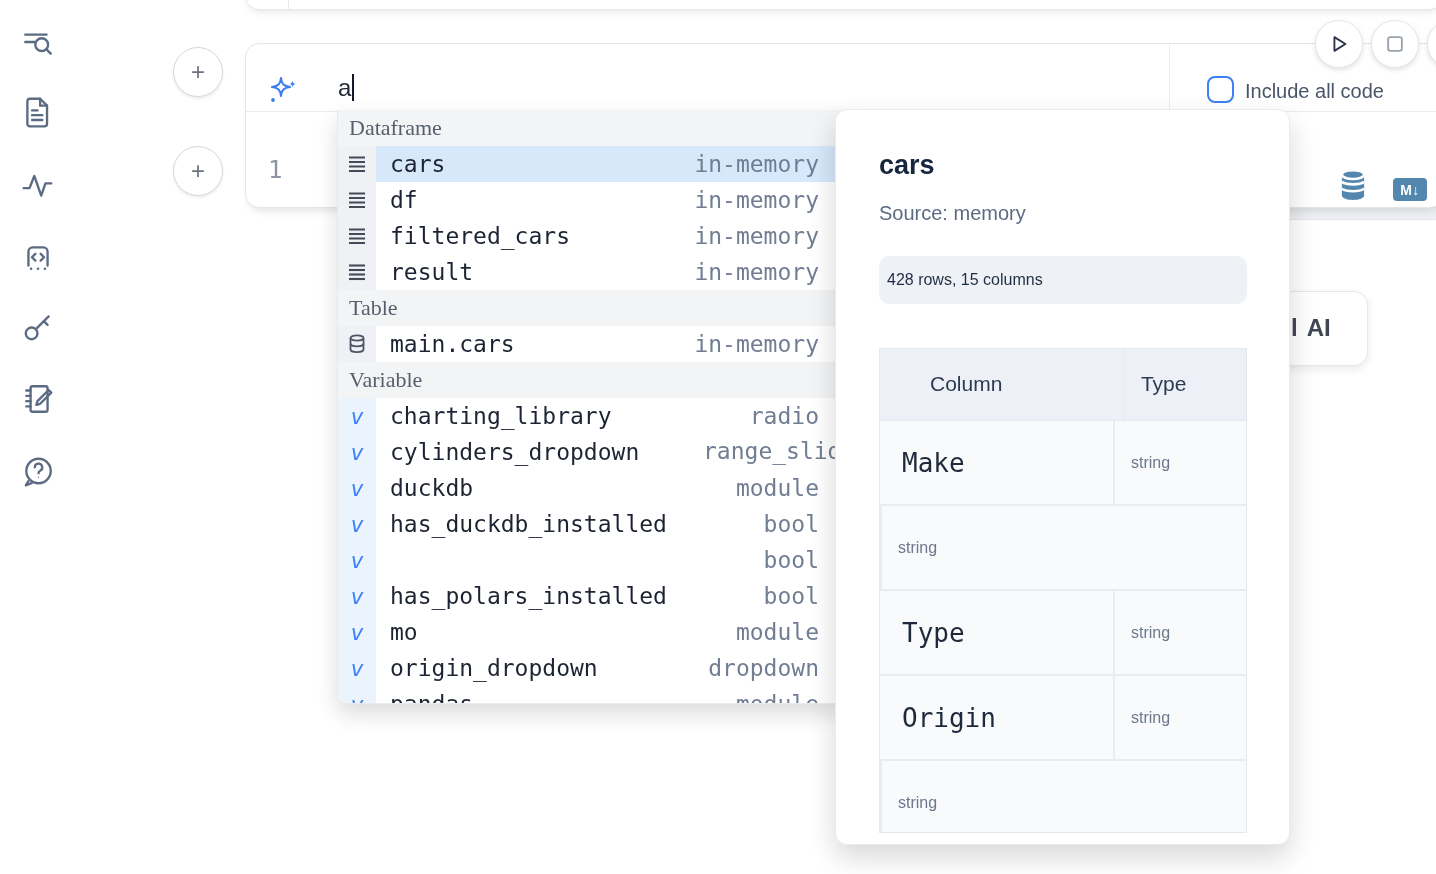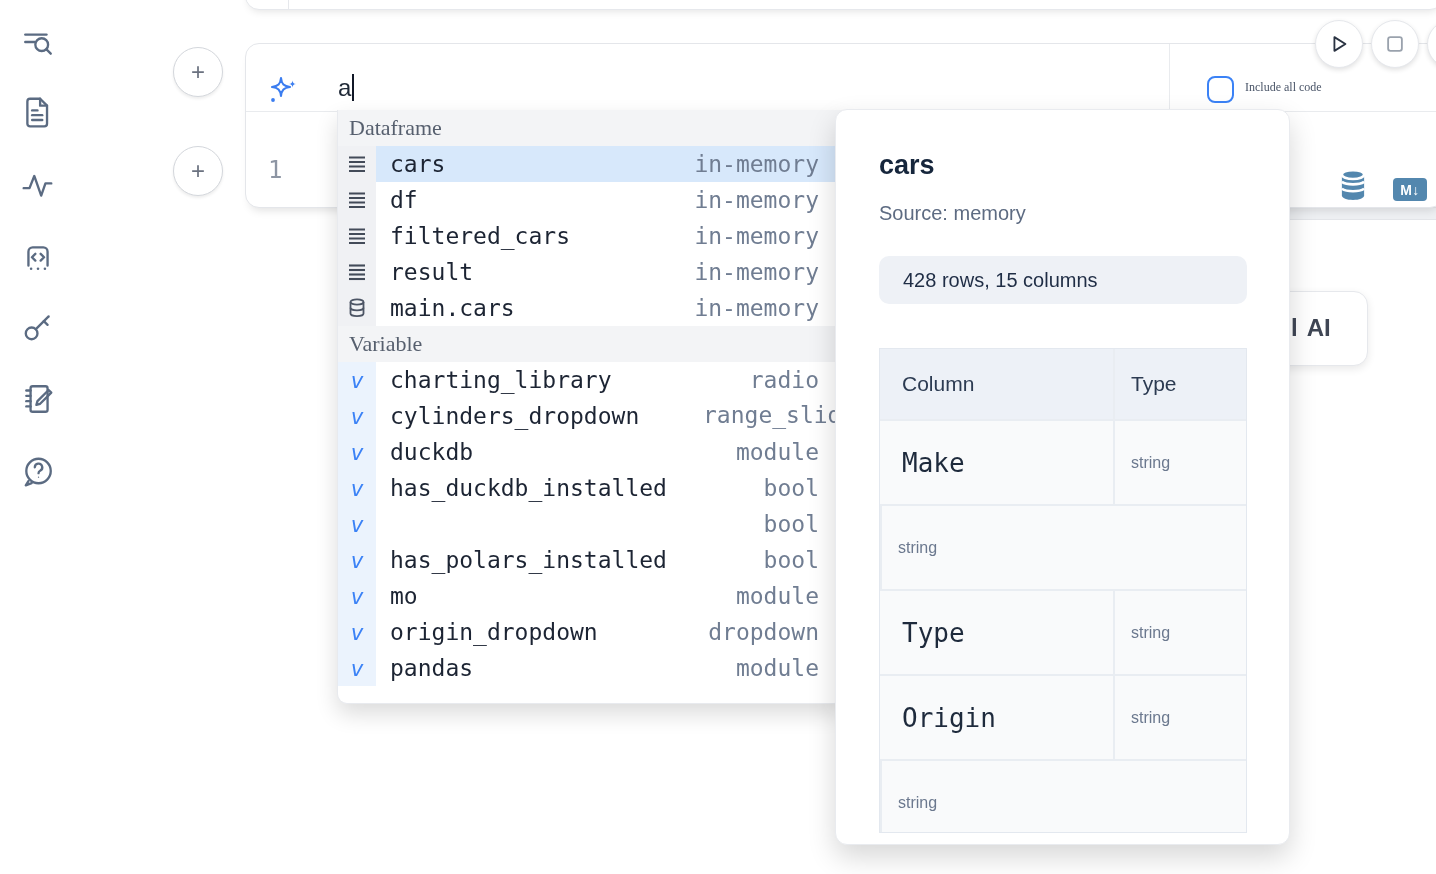--- a/index.html
+++ b/index.html
@@ -30,21 +30,21 @@
   .cell-card { position:absolute; left:245px; top:43px; width:1199px; height:165px;
     background:#fff; border:1px solid #e4e6ea; border-radius:14px;
     box-shadow:0 7px 10px -5px rgba(0,0,0,.13); z-index:3; }
   .cell-card .h-divider { position:absolute; left:0; right:0; top:67px; border-top:1px solid #e9ebee; }
   .cell-card .v-divider { position:absolute; left:923px; top:0; bottom:0; border-left:1px solid #e9ebee; }
   .sparkle { position:absolute; left:21px; top:31px; width:32px; height:32px; }
   .prompt-text { position:absolute; left:92px; top:30px; font-size:24px; color:#1f2937; }
   .caret { display:inline-block; width:2px; height:27px; background:#111827; vertical-align:-5px; margin-left:1px; }
   .include-box { position:absolute; left:961px; top:32px; width:27px; height:27px;
     border:2px solid #3b82f6; border-radius:8px; background:#fff; cursor:pointer; }
-  .include-label { position:absolute; left:999px; top:36px; font-size:12px; color:#4a5568;font-family:Liberation Serif, serif; }
+  .include-label { position:absolute; left:999px; top:36px; font-size:20px; color:#4a5568; }
   .line-num { position:absolute; left:22px; top:112px; font-size:24px; color:#8d95a3; }
   .db-btn { position:absolute; left:1091px; top:124px; width:32px; height:34px; cursor:pointer; }
   .md-btn { position:absolute; left:1147px; top:134px; width:34px; height:23px; background:#5387ae;
     border-radius:4px; color:#fff; font-size:14px; font-weight:700; display:flex;
     align-items:center; justify-content:center; cursor:pointer; letter-spacing:0.5px; }
 
   
   .circle-btn { position:absolute; width:48px; height:48px; border-radius:50%;
     background:#fff; border:1px solid #e6e8ec; box-shadow:0 2px 5px rgba(0,0,0,.12);
     display:flex; align-items:center; justify-content:center; cursor:pointer; z-index:35; }
@@ -79,25 +79,25 @@
   .rows-icon line { stroke:#434b59; stroke-width:2.1; }
   .dbsmall { stroke:#4d5565; stroke-width:1.8; fill:none; }
 
   
   .popup { position:absolute; left:835px; top:109px; width:455px; height:736px;
     background:#fff; border:1px solid #e9ebef; border-radius:12px;
     box-shadow:0 12px 28px rgba(0,0,0,.16); z-index:40; }
   .pp-title { position:absolute; left:43px; top:40px; font-size:27px; font-weight:700; color:#16263c; }
   .pp-source { position:absolute; left:43px; top:92px; font-size:20px; color:#5d6b82; }
   .pp-pill { position:absolute; left:43px; top:146px; width:368px; height:48px; line-height:48px;
-    background:#eef1f6; border-radius:10px; padding-left:24px; font-size:20px; color:#1f2d45; }
+    background:#eef1f6; border-radius:10px; padding-left:8px; font-size:16px; color:#1f2d45; }
   .pp-table { position:absolute; left:43px; top:238px; width:368px; height:485px;
     overflow:hidden; border:1px solid #e3e8ef; background:#f9fafb; }
   .pt-row { display:flex; height:85px; border-bottom:2px solid #e9edf2; background:#f9fafb; }
-  .pt-head { height:72px; background:#edf1f7; }
+  .pt-head { height:72px; background:#edf1f7;padding-left:28px; }
   .pt-c1 { width:233px; display:flex; align-items:center; padding-left:22px; }
   .pt-c2 { width:133px; display:flex; align-items:center; padding-left:16px; border-left:2px solid #e9edf2; }
   .pt-head .pt-c1, .pt-head .pt-c2 { font-size:21px; color:#2c3b52; }
   .pt-name { font-family:"DejaVu Sans Mono", monospace; font-size:26px; color:#1e2a3c; }
   .pt-type { font-size:16px; color:#6b788e; }
 </style>
 </head>
 <body>
 
 <div class="sidebar">
@@ -265,20 +265,21 @@
           <line x1="2" y1="3.5" x2="18" y2="3.5"></line>
           <line x1="2" y1="8" x2="18" y2="8"></line>
           <line x1="2" y1="12.5" x2="18" y2="12.5"></line>
           <line x1="2" y1="17" x2="18" y2="17"></line>
         </svg>
     </span>
     <span class="ac-name">result</span>
     <span class="ac-detail">in-memory</span>
   </div>
 
+  <div class="ac-header">Table</div>
 
   <div class="ac-row">
     <span class="gut">
       <svg class="dbsmall" width="18" height="20" viewBox="0 0 18 20">
           <ellipse cx="9" cy="4" rx="6.5" ry="2.6"></ellipse>
           <path d="M2.5 4v11.5a6.5 2.6 0 0 0 13 0V4"></path>
           <path d="M2.5 9.7a6.5 2.6 0 0 0 13 0"></path>
         </svg>
     </span>
     <span class="ac-name">main.cars</span>

